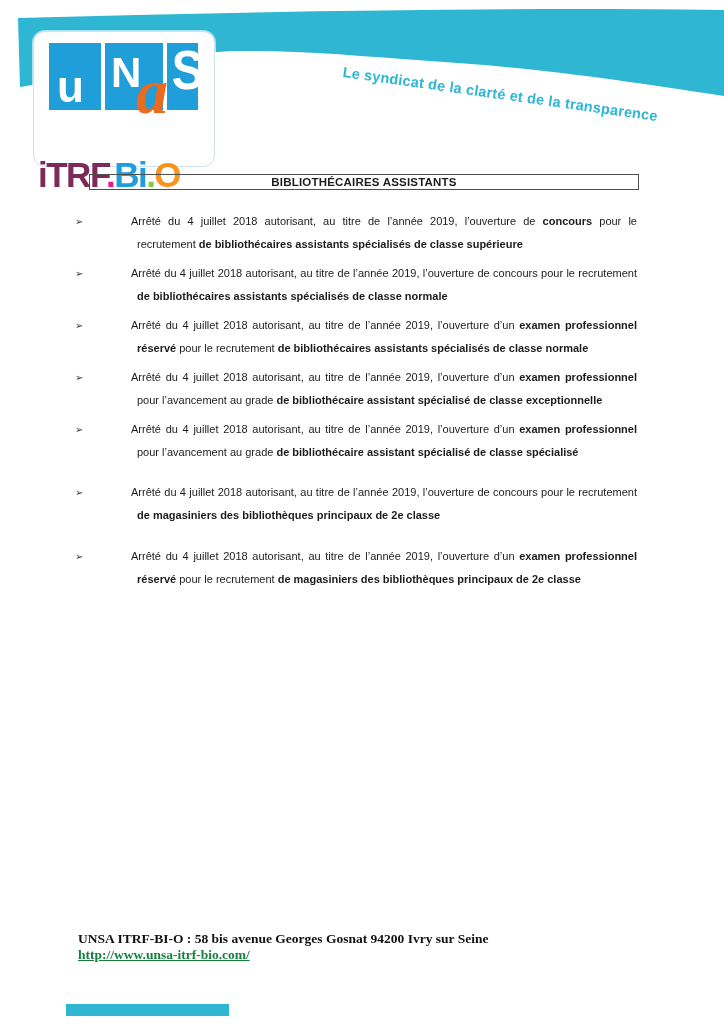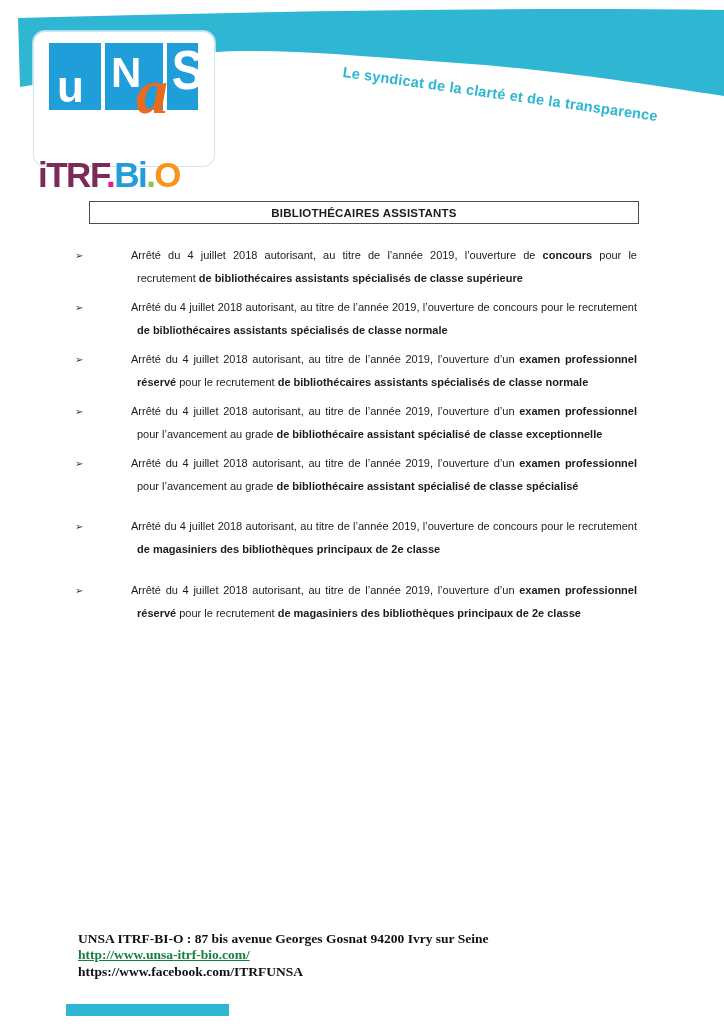--- a/index.html
+++ b/index.html
@@ -37,22 +37,22 @@
     color:var(--orange2);font-style:italic;font-weight:bold;
     font-family:"Liberation Serif","DejaVu Serif",serif;
   }
   .logo-wordmark{
     position:absolute;left:4px;top:82px;white-space:nowrap;
     font-size:35px;font-weight:bold;letter-spacing:-1.5px;line-height:1.2;margin-top:40px;
   }
   
   .content{position:absolute;left:75px;top:174px;width:562px;color:#1c1c1c;}
   .hbox{
-    margin-left:14px;width:550px;height:23px;box-sizing:border-box;
-    border:1px solid #4d4d4d;display:flex;align-items:center;justify-content:center;margin-top:27px;
+    margin-left:14px;width:550px;height:16px;box-sizing:border-box;
+    border:1px solid #4d4d4d;display:flex;align-items:center;justify-content:center;
   }
   .hbox span{font-size:11.5px;font-weight:bold;letter-spacing:.2px;}
   .bullets{margin:0;}
   .sec0 .bullets{margin-top:20px;}
   .sec1 .bullets{margin-top:17px;}
   .bullet{position:relative;padding-left:20px;font-size:11px;line-height:23px;text-align:justify;}
   .sec0 .bullet{margin-bottom:6px;}
   .sec1 .bullet{margin-bottom:18px;}
   .marker{position:absolute;left:0;top:0;font-size:10px;color:#333;}
   .btext{padding-left:6px;text-indent:-6px;margin-left:36px;}
@@ -131,19 +131,18 @@
           </div>
           <div class="bullet">
             <span class="marker">➢</span>
             <div class="btext"><span>Arrêté du 4 juillet 2018 autorisant, au titre de l’année 2019, l’ouverture d’un </span><b>examen professionnel réservé</b><span> pour le recrutement </span><b>de magasiniers des bibliothèques principaux de 2e classe</b></div>
           </div>
         </div>
       </section>
     </div>
 
   <div class="footer">
-    <div>UNSA ITRF-BI-O : 87 bis avenue Georges Gosnat 94200 Ivry sur Seine</div>
+    <div>UNSA ITRF-BI-O : 58 bis avenue Georges Gosnat 94200 Ivry sur Seine</div>
     <div><a href="#">http://www.unsa-itrf-bio.com/</a></div>
-    <div>https://www.facebook.com/ITRFUNSA</div>
   </div>
 
   <div class="accent-strip"></div>
 </div>
 
 </body></html>

